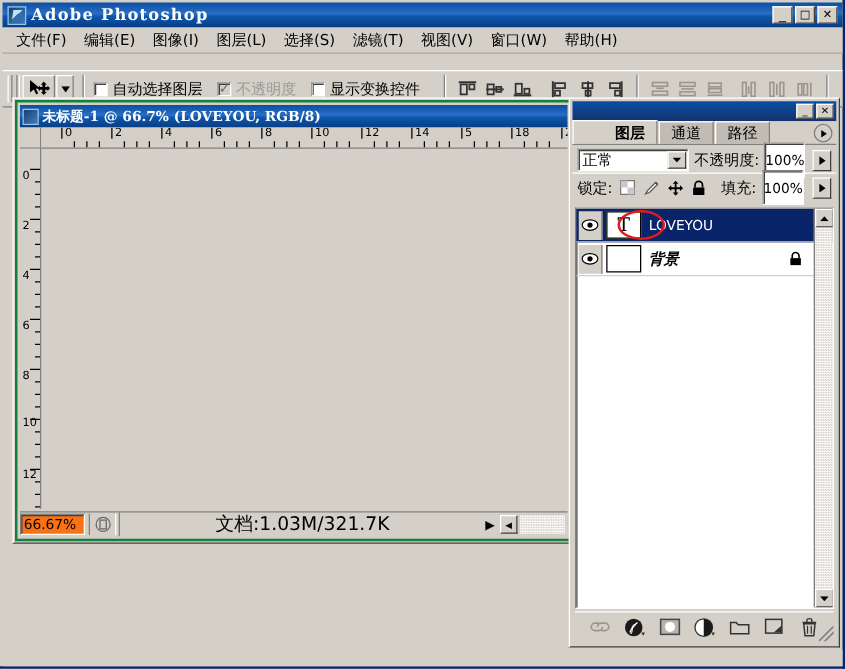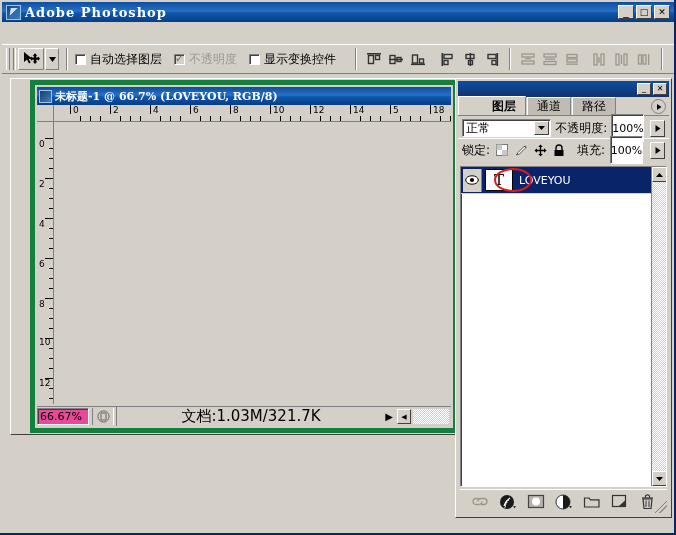--- a/index.html
+++ b/index.html
@@ -58,21 +58,21 @@
     background:#d4d0c8; display:flex; align-items:center; padding-left:4px;
     border-bottom:1px solid #aca899;
   }
   .menu-item {
     padding:2px 7px; color:#000; white-space:nowrap;
     font-family:"DejaVu Sans", sans-serif; font-size:12px;
   }
 
   
   .optionsbar {
-    position:absolute; left:2px; top:44px; width:672px; height:30px;
+    position:absolute; left:2px; top:56px; width:672px; height:30px;
     background:#d4d0c8; display:flex; align-items:center;
     border-top:1px solid #fff; border-bottom:1px solid #808080;
     padding-left:4px;
   }
   .grip { width:4px; height:22px; border-left:1px solid #fff; border-right:1px solid #808080; margin-right:3px;}
   .grip2 { width:3px; height:22px; border-left:1px solid #808080; border-right:1px solid #fff; margin-right:2px;}
   .tool-btn {
     width:26px; height:22px; background:#d4d0c8;
     border:1px solid #fff; border-right-color:#808080; border-bottom-color:#808080;
     display:flex; align-items:center; justify-content:center;
@@ -99,21 +99,21 @@
   .chk-label.dim { color:#9a9a94; }
   .align-group { display:flex; align-items:center; gap:2px; }
   .align-btn { width:20px; height:20px; display:flex; align-items:center; justify-content:center; }
 
   
   .docwin {
     position:absolute; left:10px; top:78px; width:450px; height:357px;
     background:#d4d0c8;
     border:1px solid #fff; border-right-color:#404040; border-bottom-color:#404040;
   }
-  .docwin-inner { position:absolute; inset:1px; border:5px solid #15803d;margin-left:18px; }
+  .docwin-inner { position:absolute; inset:1px; border:2px solid #15803d; }
   .doc-title {
     position:absolute; left:2px; top:2px; right:2px; height:18px;
     background:linear-gradient(180deg,#0b4ea2 0%, #2a6fc4 45%, #0d57ad 55%, #083d85 100%);
     display:flex; align-items:center; padding-left:2px;
   }
   .doc-icon {
     width:13px; height:13px; margin-right:3px;
     background:linear-gradient(135deg,#1b3f6b,#3d7fbf); border:1px solid #9fc4e8;
   }
   .doc-title-text {
@@ -151,21 +151,21 @@
     font-family:"DejaVu Serif", serif; font-size:86px; color:#000;
     letter-spacing:10px; line-height:1; white-space:nowrap;
     font-weight:300;
   }
   .doc-status {
     position:absolute; left:2px; bottom:2px; right:2px; height:20px;
     background:#d4d0c8; border-top:1px solid #808080;
     display:flex; align-items:center;
   }
   .zoom-box {
-    width:52px; height:17px; background:#ec4899;
+    width:52px; height:17px; background:#f97316;
     border:1px solid #808080; border-right-color:#fff; border-bottom-color:#fff;
     box-shadow: inset 1px 1px 0 #404040;
     font-family:"DejaVu Sans", sans-serif; font-size:11px; padding-left:2px;
     display:flex; align-items:center;
   }
   .status-iconbox {
     width:22px; height:17px; margin-left:3px; display:flex; align-items:center; justify-content:center;
     border-left:1px solid #808080; border-right:1px solid #fff;
   }
   .doc-info {
@@ -323,20 +323,31 @@
         </div>
       <div class="win-btn">
           <span>□</span>
         </div>
       <div class="win-btn">
           <span>✕</span>
         </div>
     </div>
   </div>
 
+  <div class="menubar">
+    <div class="menu-item">文件(F)</div>
+    <div class="menu-item">编辑(E)</div>
+    <div class="menu-item">图像(I)</div>
+    <div class="menu-item">图层(L)</div>
+    <div class="menu-item">选择(S)</div>
+    <div class="menu-item">滤镜(T)</div>
+    <div class="menu-item">视图(V)</div>
+    <div class="menu-item">窗口(W)</div>
+    <div class="menu-item">帮助(H)</div>
+  </div>
 
   <div class="optionsbar">
     <div class="grip"></div>
     <div class="grip2"></div>
     <div class="tool-btn">
       <svg width="18" height="16" viewBox="0 0 18 16">
         <path d="M2 1 L2 11 L5 8.5 L7 12.5 L8.6 11.6 L6.7 7.9 L10 7.6 Z" fill="#000"></path>
         <path d="M13 2.2 L15.4 4.7 L14.2 4.7 L14.2 6.6 L16 6.6 L16 5.4 L18 7.6 L16 9.9 L16 8.7 L14.2 8.7 L14.2 10.6 L15.4 10.6 L13 13 L10.7 10.6 L11.9 10.6 L11.9 8.7 L10 8.7 L10 9.9 L8 7.6 L10 5.4 L10 6.6 L11.9 6.6 L11.9 4.7 L10.7 4.7 Z" fill="#000"></path>
       </svg>
     </div>
@@ -670,20 +681,36 @@
             <svg width="14" height="10" viewBox="0 0 14 10">
               <ellipse cx="7" cy="5" rx="6.3" ry="4.2" fill="#fff" stroke="#000" stroke-width="1"></ellipse>
               <circle cx="7" cy="5" r="2.1" fill="#000"></circle>
             </svg>
           </div>
           <div class="thumb">T</div>
           <div class="layer-name">LOVEYOU</div>
           <div class="red-ellipse"></div>
         </div>
 
+        <div class="layer-row">
+          <div class="eye-box">
+            <svg width="14" height="10" viewBox="0 0 14 10">
+              <ellipse cx="7" cy="5" rx="6.3" ry="4.2" fill="#fff" stroke="#000" stroke-width="1"></ellipse>
+              <circle cx="7" cy="5" r="2.1" fill="#000"></circle>
+            </svg>
+          </div>
+          <div class="thumb"></div>
+          <div class="layer-name italic">背景</div>
+          <div class="lock-badge">
+            <svg width="11" height="12" viewBox="0 0 11 12">
+              <path d="M2.8 5.5 L2.8 3.7 a2.7 2.7 0 0 1 5.4 0 L8.2 5.5" fill="none" stroke="#000" stroke-width="1.3"></path>
+              <rect x="1.3" y="5.5" width="8.4" height="5.6" fill="#000"></rect>
+            </svg>
+          </div>
+        </div>
 
         <div class="list-scroll">
           <div class="scr-btn">
             <svg width="7" height="4" viewBox="0 0 7 4">
                 <path d="M3.5 0 L7 4 L0 4 Z" fill="#000"></path>
               </svg>
           </div>
           <div class="scr-track"></div>
           <div class="scr-btn" style="position:absolute;bottom:0;">
             <svg width="7" height="4" viewBox="0 0 7 4">

